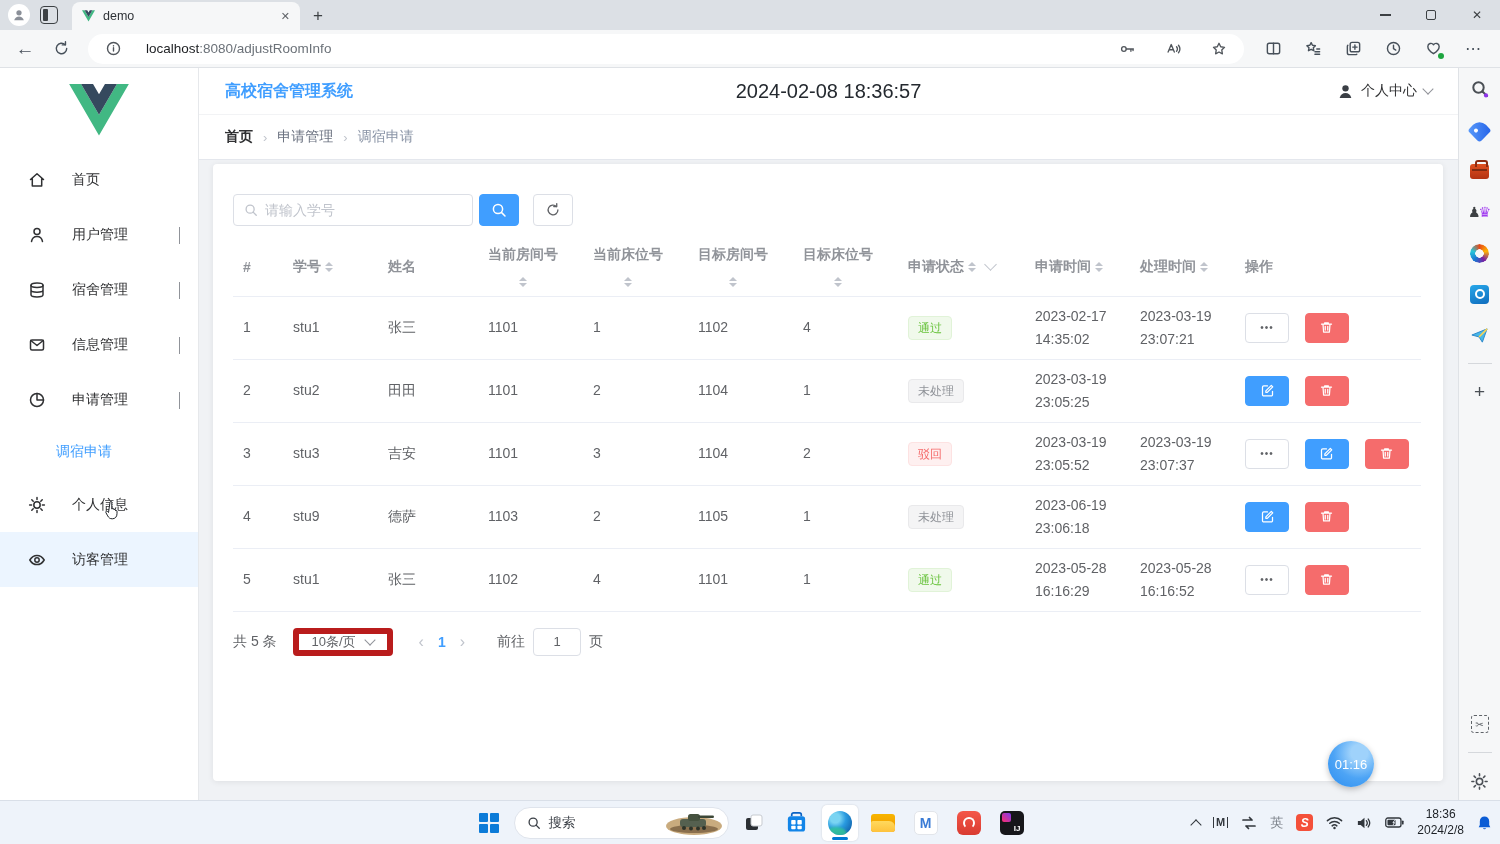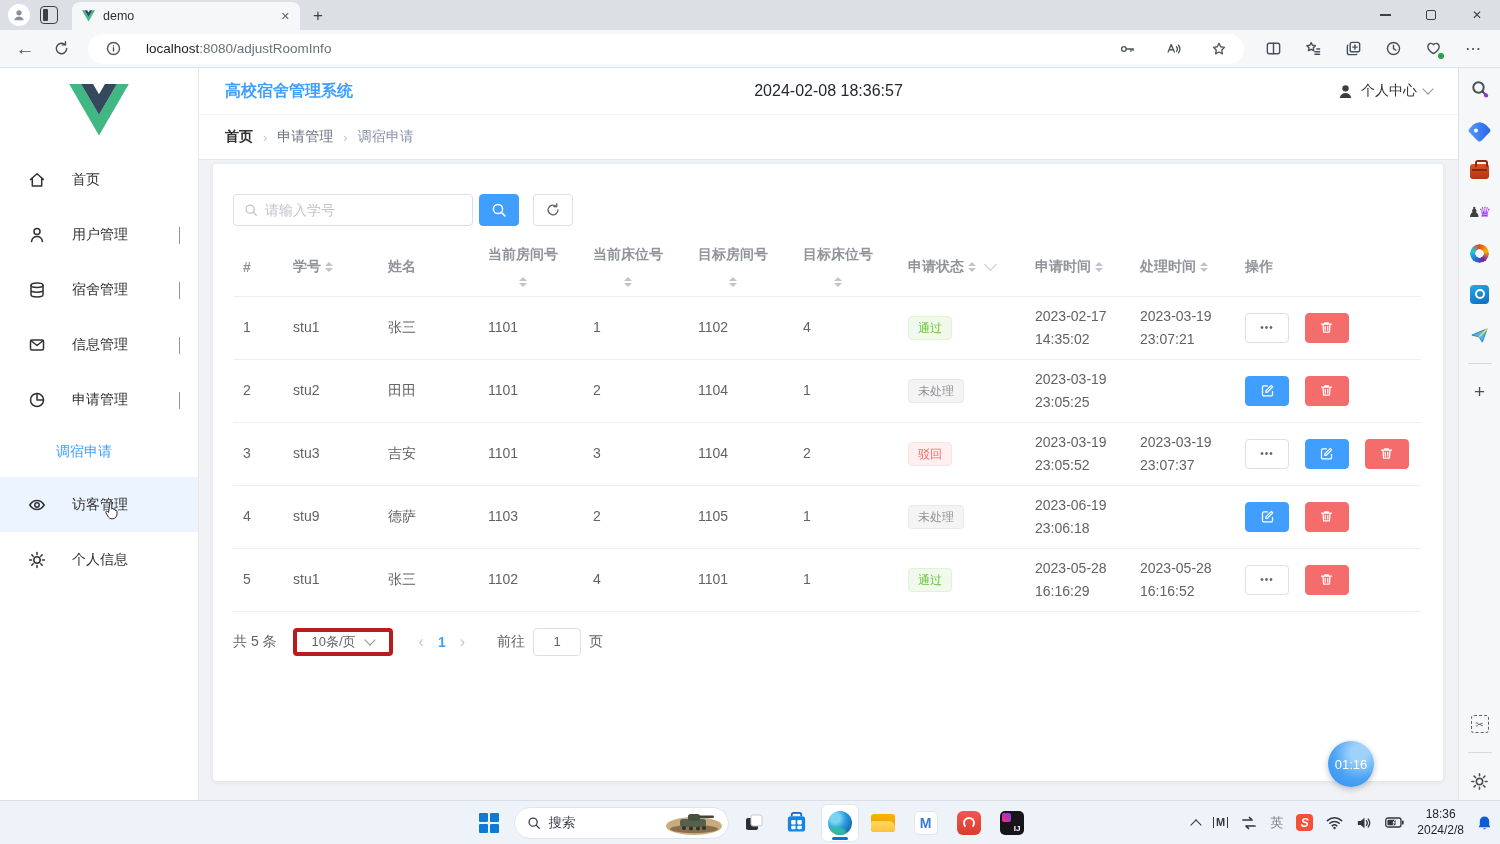--- a/index.html
+++ b/index.html
@@ -43,21 +43,21 @@
   .side-item .chev { margin-left:auto; color:#909399; }
   .side-item.hovered { background:#ecf5ff; }
   .sub-item { height:50px; display:flex; align-items:center; padding-left:56px; font-size:14px; color:#409eff; cursor:pointer; }
   .chev-css { width:8px; height:8px; border-right:1.5px solid #909399; border-bottom:1.5px solid #909399; transform:rotate(45deg); margin-top:-4px; }
   .chev-css.up { transform:rotate(-135deg); margin-top:4px; }
 
   
   .main-col { flex:1; display:flex; flex-direction:column; min-width:0; }
   .app-header { height:47px; background:#fff; display:flex; align-items:center; padding:0 26px; position:relative; border-bottom:1px solid #f2f3f5; }
   .app-title { color:#409eff; font-size:16px; font-weight:bold; }
-  .app-datetime { position:absolute; left:0; right:0; text-align:center; font-size:16px; font-weight:500; color:#24292f; pointer-events:none; }
+  .app-datetime { position:absolute; left:0; right:0; text-align:center; font-size:20px; font-weight:500; color:#24292f; pointer-events:none; }
   .user-box { margin-left:auto; display:flex; align-items:center; gap:7px; color:#303133; cursor:pointer; z-index:1; }
   .breadcrumb { height:45px; background:#fff; border-bottom:1px solid #e4e7ed; display:flex; align-items:center; padding:0 26px; gap:10px; font-size:14px; }
   .bc-first { font-weight:bold; color:#303133; }
   .bc-sep { color:#c0c4cc; font-size:13px; }
   .bc-item { color:#6b7280; }
   .bc-last { color:#8a94a6; }
   .content { flex:1; background:#f0f2f5; position:relative; overflow:hidden; }
   .card { margin:4px 15px 0 14px; height:617px; background:#fff; border-radius:4px; box-shadow:0 1px 6px rgba(0,0,0,.08); padding:30px 20px 0 20px; }
 
   
@@ -85,21 +85,21 @@
   .tag-success { background:#f0f9eb; border-color:#e1f3d8; color:#67c23a; }
   .tag-info { background:#f4f4f5; border-color:#e9e9eb; color:#909399; }
   .tag-danger { background:#fef0f0; border-color:#fde2e2; color:#f56c6c; }
   .abtn { display:inline-flex; align-items:center; justify-content:center; width:44px; height:30px; border-radius:4px; border:1px solid #dcdfe6; background:#fff; cursor:pointer; margin-right:12px; vertical-align:middle; color:#606266; font-size:10px; letter-spacing:1px; }
   .abtn:last-child { margin-right:0; }
   .abtn.edit { background:#409eff; border-color:#409eff; color:#fff; }
   .abtn.del { background:#f56c6c; border-color:#f56c6c; color:#fff; }
 
   
   .pager { display:flex; align-items:center; margin-top:16px; color:#606266; font-size:14px; }
-  .size-select { width:100px; height:28px; border:4px solid #b91c1c; border-radius:4px; display:flex; align-items:center; justify-content:center; gap:10px; margin-left:16px; cursor:pointer; color:#606266; font-size:13px; }
+  .size-select { width:100px; height:28px; border:6px solid #b91c1c; border-radius:4px; display:flex; align-items:center; justify-content:center; gap:10px; margin-left:16px; cursor:pointer; color:#606266; font-size:13px; }
   .pg-arrow { color:#c0c4cc; margin:0 4px; font-size:16px; cursor:pointer; }
   .pg-arrow.prev { margin-left:26px; }
   .pg-num { color:#409eff; font-weight:600; margin:0 10px; cursor:pointer; }
   .goto-label { margin-left:28px; }
   .goto-input { width:48px; height:28px; border:1px solid #dcdfe6; border-radius:4px; text-align:center; margin:0 8px; font-size:13px; color:#606266; outline:none; font-family:inherit; }
 
   
   .timer { position:absolute; right:84px; bottom:13px; width:46px; height:46px; border-radius:50%;
            background:radial-gradient(circle at 68% 26%, #9fd2fb 0 18%, #4da4f5 55%, #2b8df0 100%);
            display:flex; align-items:center; justify-content:center; color:#fff; font-size:13px; box-shadow:0 2px 6px rgba(0,0,0,.25); }
@@ -293,33 +293,33 @@
       <svg class="s-ic ic" viewBox="0 0 18 18">
           <circle cx="9" cy="9" r="6.5"></circle>
           <path d="M9 9V2.5M9 9h6.5"></path>
         </svg>
       <span>申请管理</span>
       <span class="chev"><span class="chev-css up"></span></span>
     </div>
     <div class="sub-item">
       <span>调宿申请</span>
     </div>
+    <div class="side-item">
+      <svg class="s-ic ic" viewBox="0 0 18 18">
+          <circle cx="9" cy="9" r="3.2"></circle>
+          <path d="M9 1.6v2M9 14.4v2M1.6 9h2M14.4 9h2M3.8 3.8l1.4 1.4M12.8 12.8l1.4 1.4M14.2 3.8l-1.4 1.4M5.2 12.8l-1.4 1.4"></path>
+        </svg>
+      <span>个人信息</span>
+    </div>
     <div class="side-item hovered">
       <svg class="s-ic ic" viewBox="0 0 18 18">
           <path d="M1.8 9S4.5 4.4 9 4.4 16.2 9 16.2 9 13.5 13.6 9 13.6 1.8 9 1.8 9z"></path>
           <circle cx="9" cy="9" r="2.2"></circle>
         </svg>
       <span>访客管理</span>
-    </div>
-    <div class="side-item">
-      <svg class="s-ic ic" viewBox="0 0 18 18">
-          <circle cx="9" cy="9" r="3.2"></circle>
-          <path d="M9 1.6v2M9 14.4v2M1.6 9h2M14.4 9h2M3.8 3.8l1.4 1.4M12.8 12.8l1.4 1.4M14.2 3.8l-1.4 1.4M5.2 12.8l-1.4 1.4"></path>
-        </svg>
-      <span>个人信息</span>
     </div>
   </aside>
 
   <div class="main-col">
     <header class="app-header">
       <span class="app-title">高校宿舍管理系统</span>
       <span class="app-datetime">2024-02-08 18:36:57</span>
       <span class="user-box">
         <svg width="17" height="17" viewBox="0 0 16 16">
             <circle cx="8" cy="5" r="3" fill="#3a3f45"></circle>

